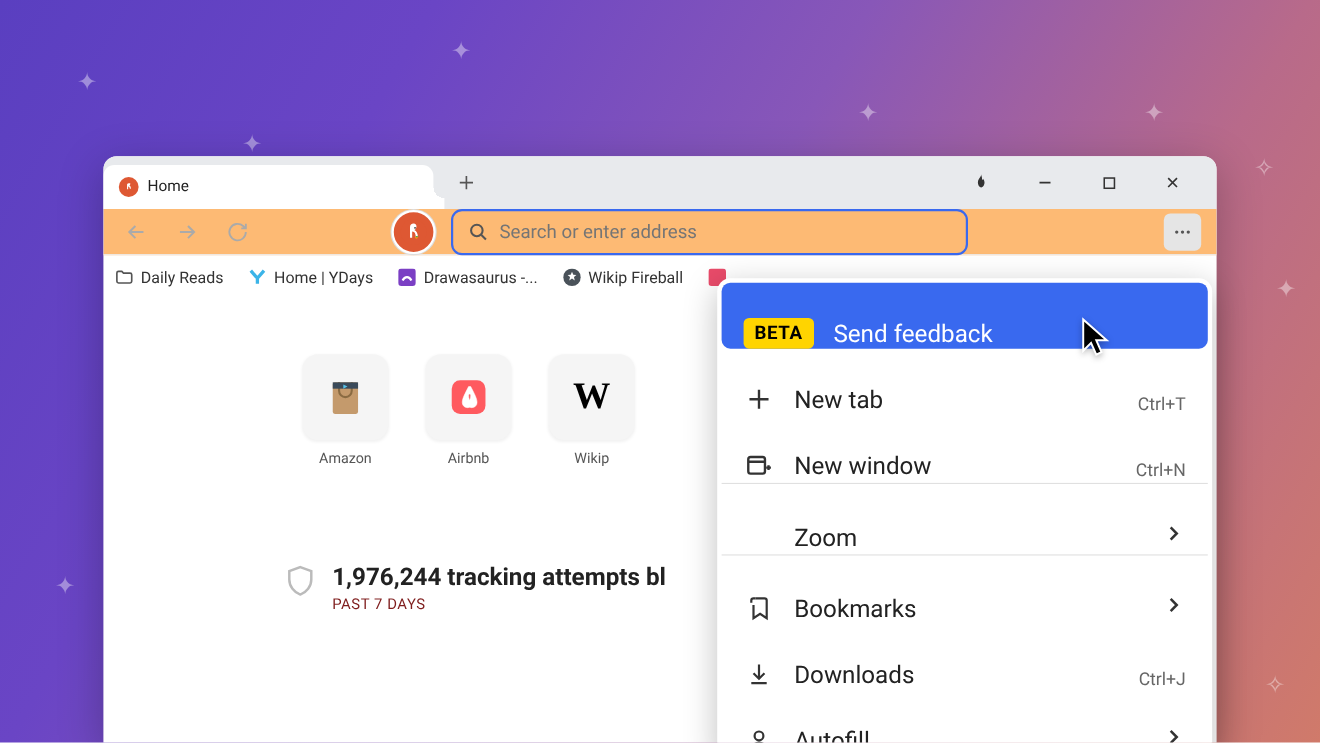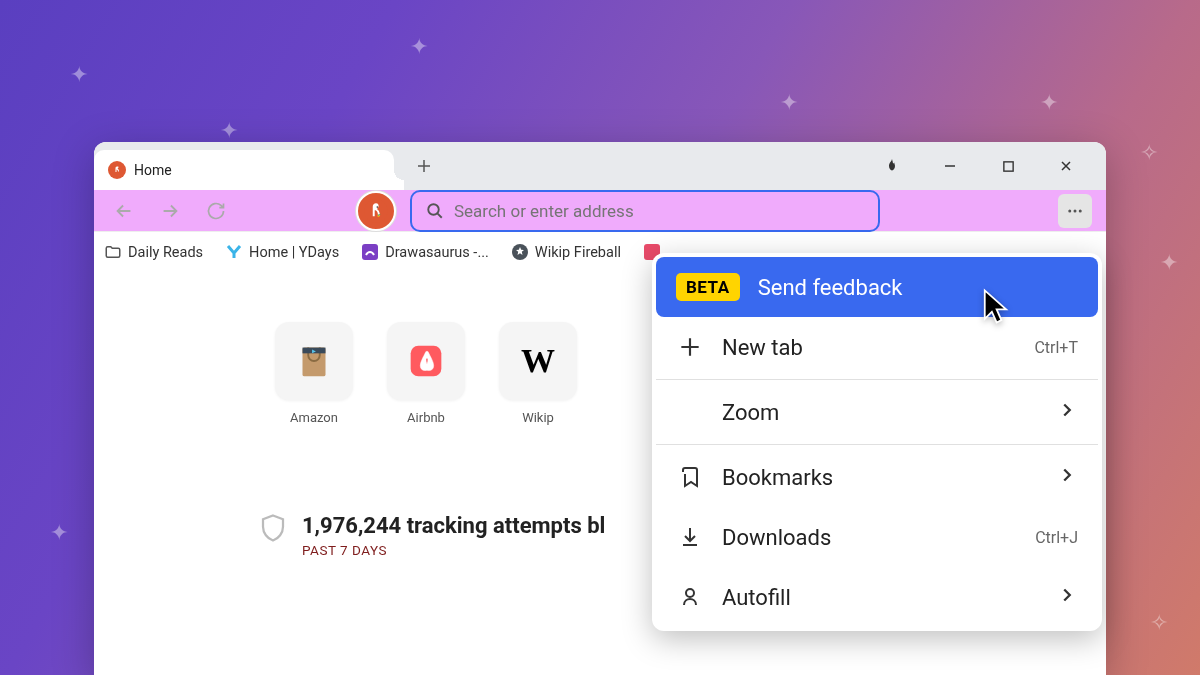--- a/index.html
+++ b/index.html
@@ -8,42 +8,42 @@
 .browser-window { position: absolute; left: 94px; top: 142px; width: 1012px; height: 534px; background: #fff; border-radius: 12px 12px 0 0; box-shadow: 0 10px 40px rgba(0,0,0,0.25); overflow: hidden; }
 .titlebar { height: 48px; background: #e8eaed; display: flex; align-items: center; position: relative; justify-content: space-between; }
 .tab { background: #fff; height: 40px; margin-top: 8px; margin-left: 0; border-radius: 10px 10px 0 0; display: flex; align-items: center; padding: 0 40px 0 14px; position: relative; min-width: 300px; }
 .tab::after { content: ''; position: absolute; right: -10px; bottom: 0; width: 20px; height: 20px; background: radial-gradient(circle at top right, transparent 10px, #fff 10px); }
 .tab-favicon { width: 18px; height: 18px; border-radius: 50%; background: #de5833; display: flex; align-items: center; justify-content: center; margin-right: 8px; }
 .tab-favicon svg { width: 12px; height: 12px; }
 .tab-title { font-size: 14px; color: #222; }
 .newtab-btn { width: 32px; height: 32px; display: flex; align-items: center; justify-content: center; margin-left: 14px; border-radius: 6px; cursor: pointer; }
 .window-controls { margin-left: auto; display: flex; align-items: center; gap: 26px; padding-right: 24px; }
 .wc { width: 32px; height: 32px; display: flex; align-items: center; justify-content: center; cursor: pointer; color: #333; }
-.toolbar { height: 42px; background: #f0abfc; display: flex; align-items: center; padding: 0 14px; gap: 14px; border-bottom: 1px solid #eee; }
+.toolbar { height: 42px; background: #fdba74; display: flex; align-items: center; padding: 0 14px; gap: 14px; border-bottom: 1px solid #eee; }
 .nav-btn { width: 32px; height: 32px; display: flex; align-items: center; justify-content: center; color: #aaa; cursor: pointer; }
 .ddg-logo { width: 40px; height: 40px; border-radius: 50%; background: #de5833; border: 2px solid #fff; box-shadow: 0 0 0 1px #ddd; display: flex; align-items: center; justify-content: center; margin-left: 110px; }
 .ddg-logo svg { width: 26px; height: 26px; }
 .addressbar { flex: 0 0 470px; height: 42px; border: 2px solid #3969ef; border-radius: 10px; display: flex; align-items: center; padding: 0 14px; gap: 10px; }
 .addressbar input { border: none; outline: none; font-size: 17px; color: #666; flex: 1; background: transparent; }
 .menu-btn { margin-left: auto; width: 34px; height: 34px; background: #e5e5e5; border-radius: 6px; display: flex; align-items: center; justify-content: center; cursor: pointer; }
 .bookmarks-bar { height: 40px; display: flex; align-items: center; padding: 0 10px; gap: 22px; }
 .bookmark { display: flex; align-items: center; gap: 6px; font-size: 14.5px; color: #333; cursor: pointer; }
 .bm-icon { width: 18px; height: 18px; display: flex; align-items: center; justify-content: center; }
 .content { padding: 50px 180px 0; }
 .favorites { display: flex; gap: 32px; justify-content: flex-start; }
 .fav { display: flex; flex-direction: column; align-items: center; gap: 10px; width: 80px; cursor: pointer; }
 .fav-tile { width: 78px; height: 78px; background: #f5f5f5; border-radius: 14px; display: flex; align-items: center; justify-content: center; font-size: 36px; box-shadow: 0 1px 3px rgba(0,0,0,0.06); }
 .fav-label { font-size: 13px; color: #555; text-align: center; line-height: 1.3; }
 .show-more { display: flex; align-items: center; justify-content: center; gap: 6px; font-size: 15px; color: #666; margin: 22px 0 0 200px; cursor: pointer; }
 .tracking { display: flex; align-items: flex-start; gap: 14px; margin-top: 46px; margin-left: -16px; }
 .tracking-text { }
 .tracking-title { font-size: 22px; font-weight: 700; color: #222; }
 .tracking-sub { font-size: 13.5px; color: #7f1d1d; letter-spacing: 0.5px; margin-top: 4px; }
 .dropdown { position: absolute; left: 652px; top: 253px; width: 450px; background: #fff; border-radius: 12px; box-shadow: 0 8px 30px rgba(0,0,0,0.25); padding: 4px; overflow: hidden; }
-.menu-item { display: flex; align-items: center; padding: 0 20px; height: 60px; font-size: 22px; color: #222; cursor: pointer; border-radius: 8px; gap: 18px; }
+.menu-item { display: flex; align-items: flex-end; padding: 0 20px; height: 60px; font-size: 22px; color: #222; cursor: pointer; border-radius: 8px; gap: 18px; }
 .menu-item.highlighted { background: #3969ef; color: #fff; }
 .beta-badge { background: #ffd400; color: #000; font-weight: 700; font-size: 17px; padding: 4px 10px; border-radius: 5px; letter-spacing: 0.5px; }
 .mi-icon { width: 28px; height: 28px; display: flex; align-items: center; justify-content: center; color: #333; flex-shrink: 0; }
 .mi-label { flex: 1; }
 .mi-shortcut { font-size: 16px; color: #666; }
 .menu-sep { height: 1px; background: #e0e0e0; margin: 2px 0; }
 .chevron { margin-left: auto; }
 .cursor { position: absolute; left: 980px; top: 288px; z-index: 100; }
 .cursor svg { width: 38px; height: 38px; filter: drop-shadow(0 2px 3px rgba(0,0,0,0.3)); }
 </style>
@@ -240,20 +240,30 @@
   </div>
   <div class="menu-item">
     <span class="mi-icon">
         <svg width="26" height="26" viewBox="0 0 24 24" fill="none" stroke="currentColor" stroke-width="2">
           <path d="M12 4v16M4 12h16"></path>
         </svg>
       </span>
     <span class="mi-label">New tab</span>
     <span class="mi-shortcut">Ctrl+T</span>
   </div>
+  <div class="menu-item">
+    <span class="mi-icon">
+        <svg width="26" height="26" viewBox="0 0 24 24" fill="none" stroke="currentColor" stroke-width="2">
+          <rect x="3" y="5" width="14" height="14" rx="2"></rect>
+          <path d="M3 9h14M18 14h4M20 12v4"></path>
+        </svg>
+      </span>
+    <span class="mi-label">New window</span>
+    <span class="mi-shortcut">Ctrl+N</span>
+  </div>
   <div class="menu-sep"></div>
   <div class="menu-item">
     <span class="mi-icon"></span>
     <span class="mi-label">Zoom</span>
     <span class="chevron"><svg width="22" height="22" viewBox="0 0 24 24" fill="none" stroke="#333" stroke-width="2.5">
           <path d="M9 6l6 6-6 6"></path>
         </svg></span>
   </div>
   <div class="menu-sep"></div>
   <div class="menu-item">

